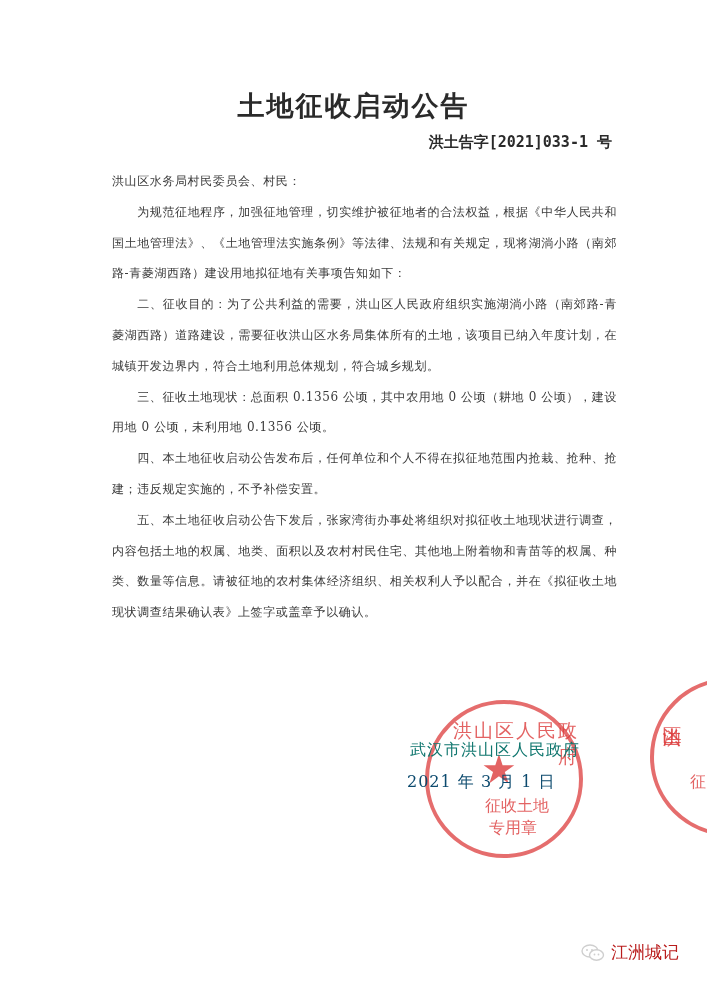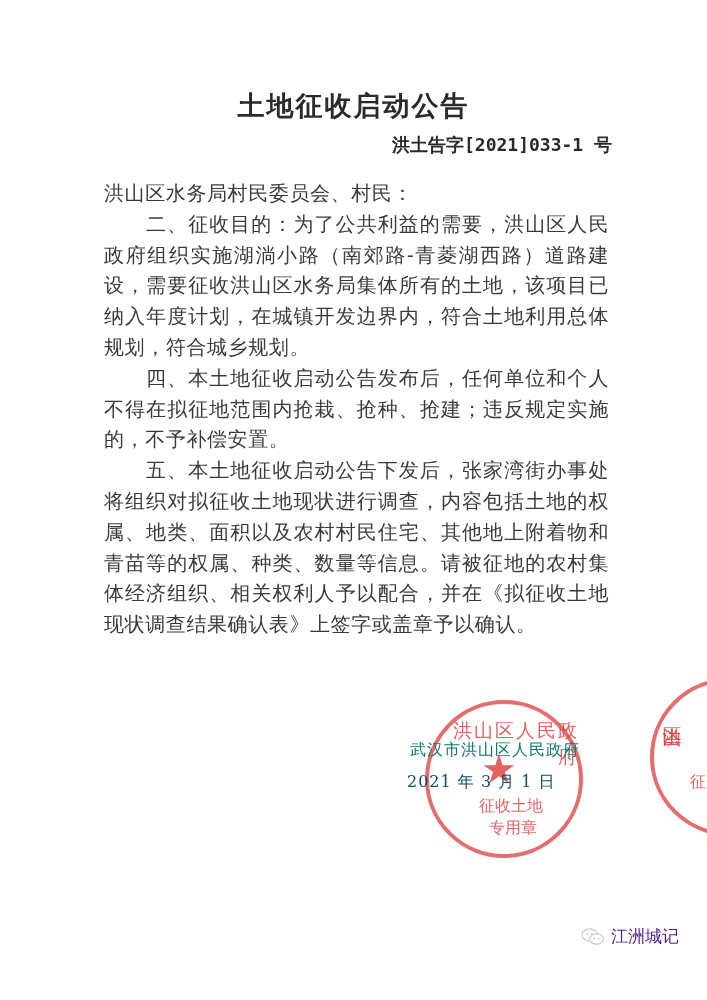--- a/index.html
+++ b/index.html
@@ -1,48 +1,50 @@
 <!DOCTYPE html>
 <html><head>
 <meta charset="utf-8">
 <style>
   html,body{margin:0;padding:0;background:#ffffff;}
   body{width:707px;height:1000px;position:relative;overflow:hidden;font-family:"DejaVu Serif","Liberation Serif",serif;color:#3a3a3a;}
   .title{position:absolute;top:88px;left:0;width:707px;text-align:center;font-family:"DejaVu Sans","Liberation Sans",sans-serif;font-weight:bold;font-size:27px;letter-spacing:2px;color:#2a2a2a;}
-  .docno{position:absolute;top:133px;right:95px;font-family:"DejaVu Sans Mono","Liberation Mono",monospace;font-weight:bold;font-size:18px;color:#2a2a2a;}
-  .body{position:absolute;top:166px;left:104px;width:505px;font-size:20px;line-height:30.8px;letter-spacing:0.6px;text-align:justify;margin-top:12px;}
+  .docno{position:absolute;top:133px;right:95px;font-family:"DejaVu Sans Mono","Liberation Mono",monospace;font-weight:bold;font-size:15px;color:#2a2a2a;}
+  .body{position:absolute;top:166px;left:112px;width:505px;font-size:12px;line-height:30.8px;letter-spacing:0.6px;text-align:justify;}
   .body p{margin:0;}
   .indent{text-indent:2.1em;}
   .sign{position:absolute;top:740px;left:410px;font-size:16px;letter-spacing:1px;color:#0f766e;}
   .date{position:absolute;top:772px;left:407px;font-size:16px;letter-spacing:1px;color:#0c4a6e;}
   .seal{position:absolute;border:4px solid rgba(220,60,60,0.75);border-radius:50%;}
   .seal1{left:425px;top:700px;width:150px;height:150px;}
   .seal2{left:650px;top:678px;width:150px;height:150px;}
   .seal-text{position:absolute;color:rgba(220,60,60,0.8);font-family:"DejaVu Serif",serif;font-size:16px;}
   .star{position:absolute;color:rgba(220,60,60,0.8);font-size:40px;}
-  .wm{position:absolute;right:28px;bottom:52px;font-family:"DejaVu Sans",sans-serif;color:#4c1d95;font-size:17px;display:flex;align-items:center;gap:6px;}
+  .wm{position:absolute;right:28px;bottom:36px;font-family:"DejaVu Sans",sans-serif;color:#b91c1c;font-size:17px;display:flex;align-items:center;gap:6px;}
   .wm-icon{width:24px;height:18px;position:relative;}
 </style>
 </head>
 <body>
 
 <div class="title">土地征收启动公告</div>
 <div class="docno">洪土告字[2021]033-1 号</div>
 
 <div class="body">
   <p>洪山区水务局村民委员会、村民：</p>
+  <p class="indent">为规范征地程序，加强征地管理，切实维护被征地者的合法权益，根据《中华人民共和国土地管理法》、《土地管理法实施条例》等法律、法规和有关规定，现将湖淌小路（南郊路-青菱湖西路）建设用地拟征地有关事项告知如下：</p>
   <p class="indent">二、征收目的：为了公共利益的需要，洪山区人民政府组织实施湖淌小路（南郊路-青菱湖西路）道路建设，需要征收洪山区水务局集体所有的土地，该项目已纳入年度计划，在城镇开发边界内，符合土地利用总体规划，符合城乡规划。</p>
+  <p class="indent">三、征收土地现状：总面积 0.1356 公顷，其中农用地 0 公顷（耕地 0 公顷），建设用地 0 公顷，未利用地 0.1356 公顷。</p>
   <p class="indent">四、本土地征收启动公告发布后，任何单位和个人不得在拟征地范围内抢栽、抢种、抢建；违反规定实施的，不予补偿安置。</p>
   <p class="indent">五、本土地征收启动公告下发后，张家湾街办事处将组织对拟征收土地现状进行调查，内容包括土地的权属、地类、面积以及农村村民住宅、其他地上附着物和青苗等的权属、种类、数量等信息。请被征地的农村集体经济组织、相关权利人予以配合，并在《拟征收土地现状调查结果确认表》上签字或盖章予以确认。</p>
 </div>
 
 <div class="seal seal1">
   <span class="seal-text" style="left:18px;top:14px;font-size:19px;letter-spacing:2px;text-align:right;">洪山区人民政府</span>
   <span class="star" style="left:52px;top:42px;">★</span>
-  <span class="seal-text" style="left:50px;top:92px;">征收土地</span>
+  <span class="seal-text" style="left:56px;top:92px;">征收土地</span>
   <span class="seal-text" style="left:60px;top:114px;">专用章</span>
 </div>
 
 <div class="seal seal2">
   <span class="seal-text" style="left:6px;top:30px;font-size:19px;writing-mode:vertical-rl;">洪山区</span>
   <span class="seal-text" style="left:36px;top:90px;">征</span>
 </div>
 
 <div class="sign">武汉市洪山区人民政府</div>
 <div class="date">2021 年 3 月 1 日</div>

